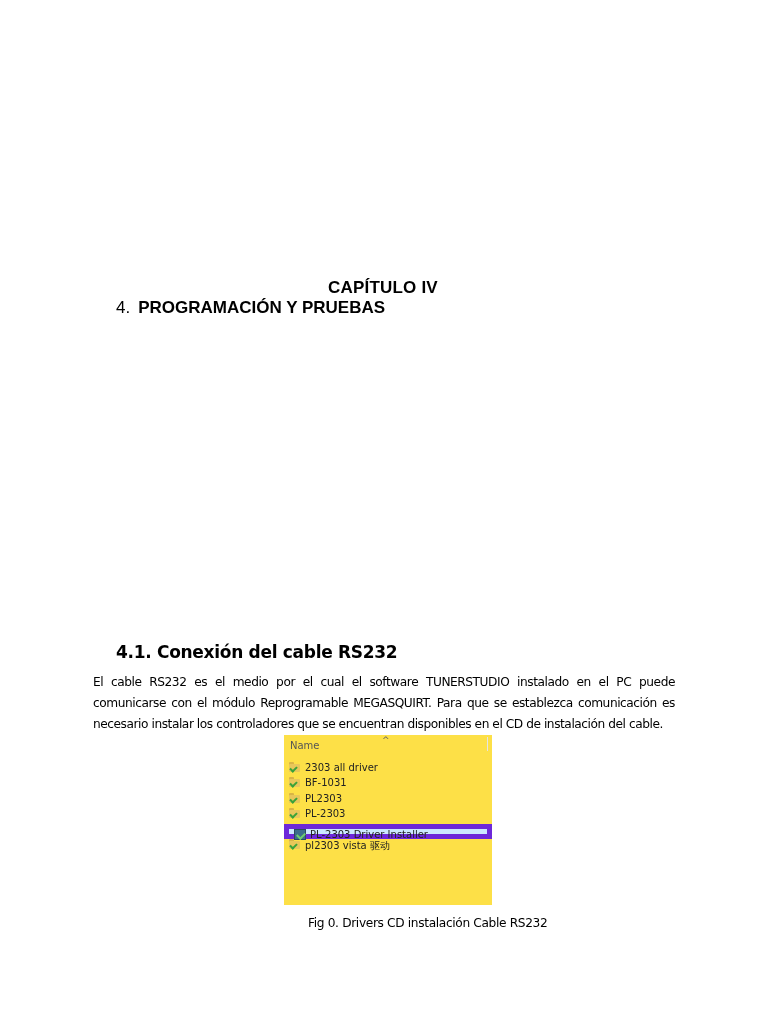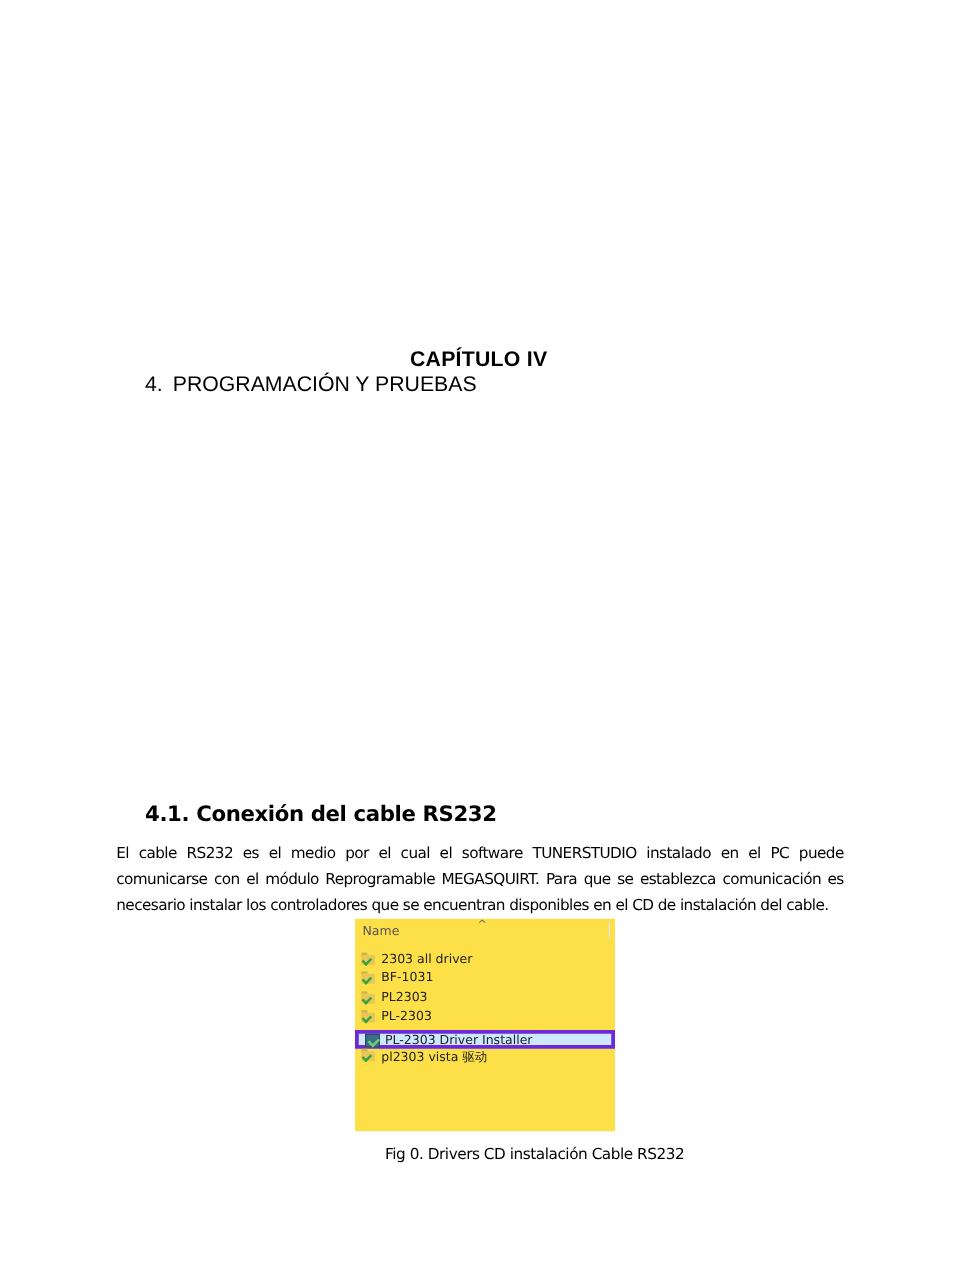--- a/index.html
+++ b/index.html
@@ -30,21 +30,21 @@
     top: 298px;
     font-size: 17px;
     display: flex;
     align-items: baseline;
   }
   .section-heading .num {
     font-weight: normal;
     margin-right: 8px;
   }
   .section-heading .txt {
-    font-weight: normal;
+    font-weight: bold;
     text-align: right;
   }
   .subsection-heading {
     position: absolute;
     left: 116px;
     top: 642px;
     font-family: "DejaVu Sans", sans-serif;
     font-weight: bold;
     font-size: 17px;
     letter-spacing: -0.3px;
@@ -102,21 +102,21 @@
   .explorer .row {
     height: 15.4px;
     display: flex;
     align-items: flex-start;
     padding-left: 5px;
     box-sizing: border-box;
     white-space: nowrap;
   }
   .explorer .row.selected {
     background: #cce8ff;
-    border: 3px solid #6d28d9;
+    border: 5px solid #6d28d9;
   }
   .folder-icon {
     width: 11px;
     height: 10px;
     margin-right: 5px;
     position: relative;
     flex: none;
   }
   .folder-icon .body {
     position: absolute;

